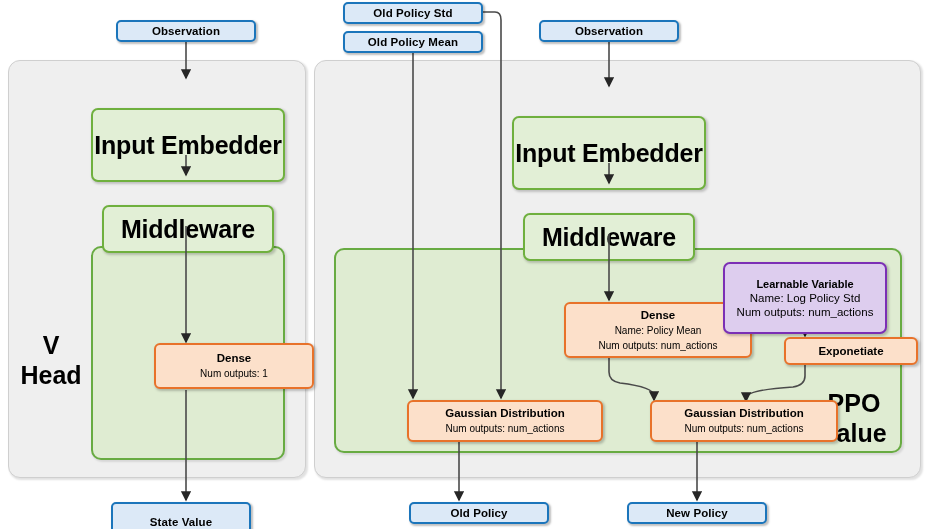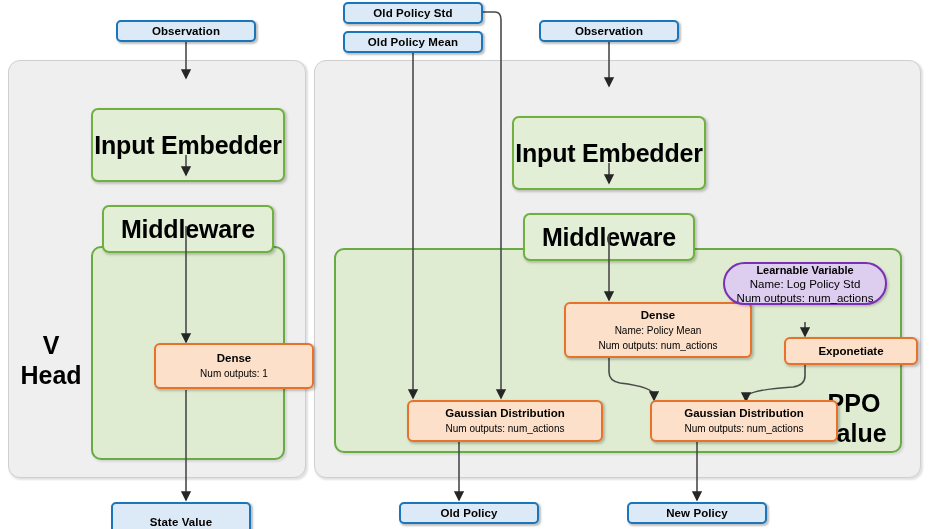--- a/index.html
+++ b/index.html
@@ -216,41 +216,41 @@
   <div class="node module-green" style="left:523px; top:185px; width:172px; height:48px;">
     <span class="lbl">Middleware</span>
   </div>
 
   <div class="node op-orange" style="left:518px; top:302px; width:188px; height:56px;">
     <span class="title">Dense</span>
     <span class="sub">Name: Policy Mean</span>
     <span class="sub">Num outputs: num_actions</span>
   </div>
 
-  <div class="node var-purple" style="left:723px; top:262px; width:164px; height:43px;border-radius:22px;">
+  <div class="node var-purple" style="left:723px; top:262px; width:164px; height:72px;">
     <span class="title">Learnable Variable</span>
     <span class="sub">Name: Log Policy Std</span>
     <span class="sub">Num outputs: num_actions</span>
   </div>
 
   <div class="node op-orange" style="left:738px; top:337px; width:134px; height:28px;">
     <span class="title">Exponetiate</span>
   </div>
 
   <div class="node op-orange" style="left:361px; top:400px; width:196px; height:42px;">
     <span class="title">Gaussian Distribution</span>
     <span class="sub">Num outputs: num_actions</span>
   </div>
 
   <div class="node op-orange" style="left:604px; top:400px; width:188px; height:42px;">
     <span class="title">Gaussian Distribution</span>
     <span class="sub">Num outputs: num_actions</span>
   </div>
 
-  <div class="node io-box" style="left:399px; top:502px; width:140px; height:22px;">
+  <div class="node io-box" style="left:409px; top:502px; width:140px; height:22px;">
     <span class="lbl">Old Policy</span>
   </div>
 
   <div class="node io-box" style="left:627px; top:502px; width:140px; height:22px;">
     <span class="lbl">New Policy</span>
   </div>
 
   <div class="head-caption" style="left:812px; top:388px; width:84px;">PPO
 Value</div>
 

